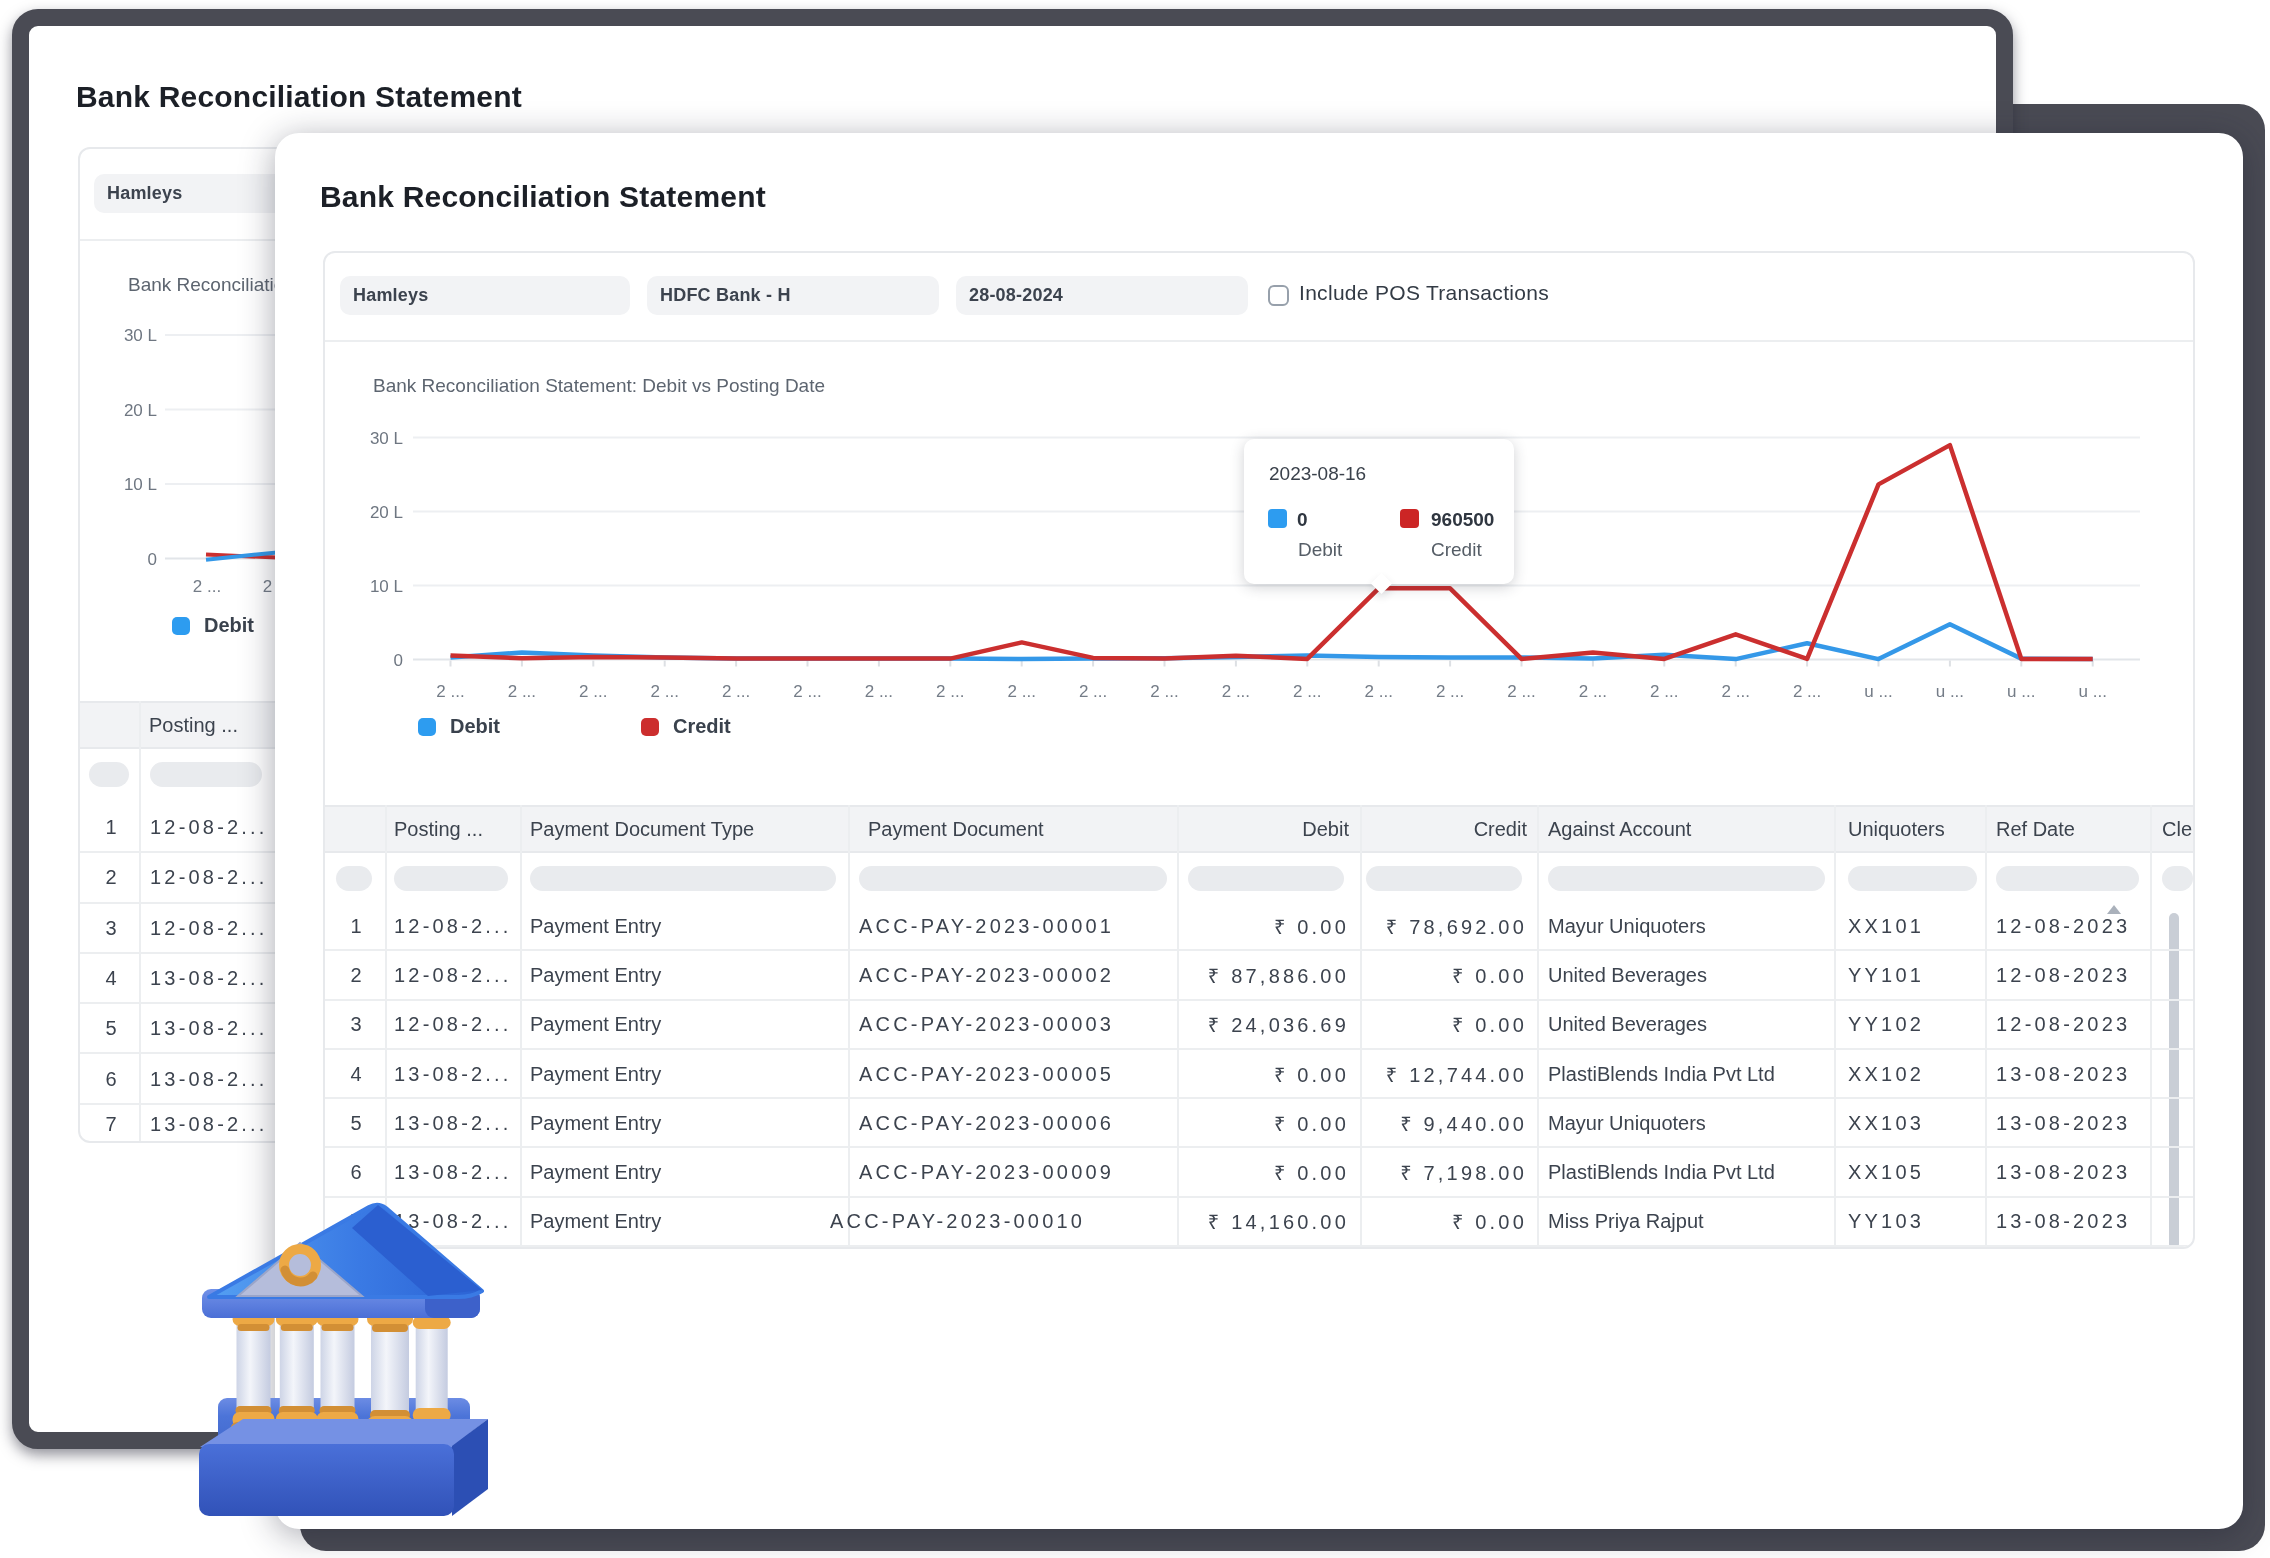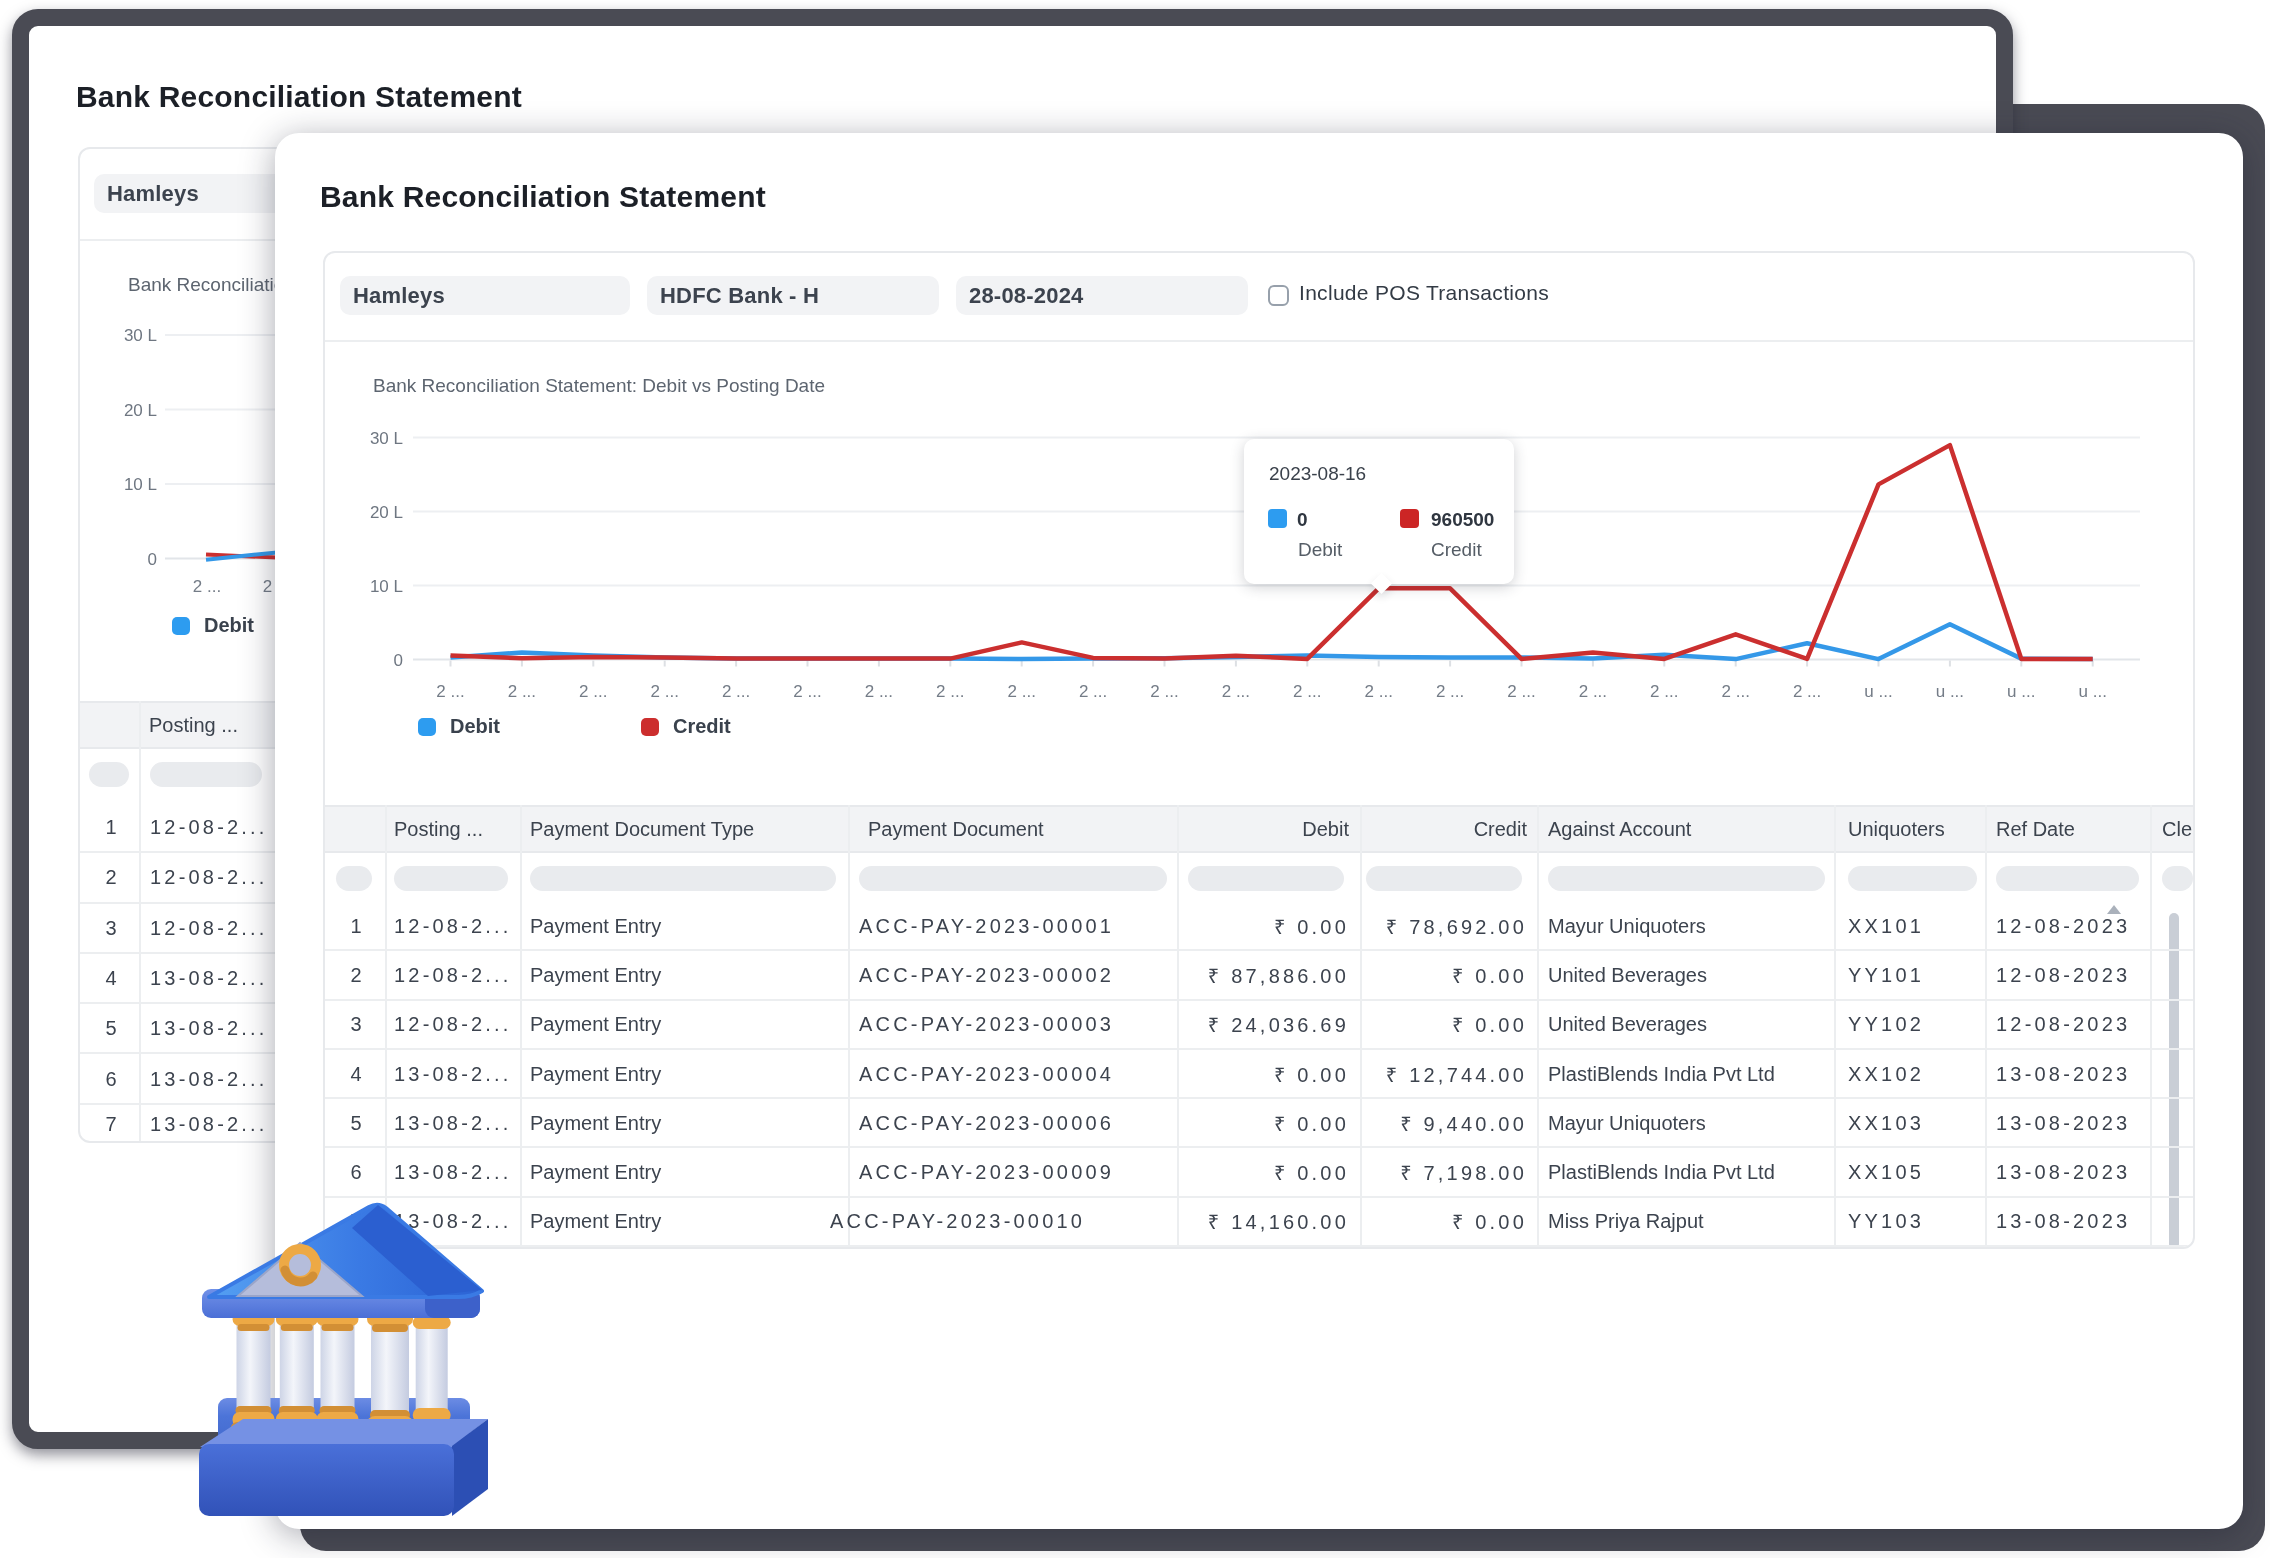--- a/index.html
+++ b/index.html
@@ -12,21 +12,21 @@
   .win1 { position:absolute; left:12px; top:9px; width:2001px; height:1440px; border:17px solid #4a4b54; border-radius:26px; background:#fff; overflow:hidden; box-shadow:0 6px 14px rgba(40,40,55,.5); }
   .win1 > * { position:absolute; }
 
   .win2 { position:absolute; left:275px; top:133px; width:1968px; height:1396px; background:#fff; border-radius:24px; box-shadow:0 6px 34px rgba(25,30,48,.38); overflow:hidden; }
   .win2 > * { position:absolute; }
 
   .h1 { font-size:30px; font-weight:700; color:#1c2027; letter-spacing:.2px; white-space:nowrap; }
 
   .card { position:absolute; border:2px solid #e7e9ec; border-radius:12px; background:#fff; overflow:hidden; }
   .card > * { position:absolute; }
-  .pill { height:39px; background:#f2f3f5; border-radius:10px; font-size:22px; font-weight:600; color:#3c434e; line-height:39px; padding-left:13px; letter-spacing:.2px; white-space:nowrap; overflow:hidden; }
+  .pill { height:39px; background:#f2f3f5; border-radius:10px; font-size:18px; font-weight:600; color:#3c434e; line-height:39px; padding-left:13px; letter-spacing:.2px; white-space:nowrap; overflow:hidden; }
   .divline { height:0; border-top:2px solid #eceef0; }
   .ctitle { font-size:19px; color:#5d6570; white-space:nowrap; }
 
   svg text { font-family:"Liberation Sans", sans-serif; font-size:17px; fill:#747c87; }
   svg .yl { fill:#6e7681; }
   svg line { stroke:#edeff2; stroke-width:2; }
   svg line.zero { stroke:#e2e5e9; }
 
   .legend { display:flex; align-items:center; font-size:20px; font-weight:600; color:#3a424d; }
   .sq { display:inline-block; width:18px; height:18px; border-radius:5px; margin-right:14px; }
@@ -222,21 +222,21 @@
       <span class="c n" style="right:844px">₹ 24,036.69</span>
       <span class="c n" style="right:666px">₹ 0.00</span>
       <span class="c" style="left:1223px">United Beverages</span>
       <span class="c n" style="left:1523px">YY102</span>
       <span class="c n" style="left:1671px">12-08-2023</span>
     </div>
     <div class="trow" style="top:796.9px">
       <span class="rn">4</span>
       <span class="c n" style="left:69px">13-08-2...</span>
       <span class="c" style="left:205px">Payment Entry</span>
-      <span class="c n" style="left:534px">ACC-PAY-2023-00004</span>
+      <span class="c n" style="left:534px">ACC-PAY-2023-00005</span>
       <span class="c n" style="right:844px">₹ 0.00</span>
       <span class="c n" style="right:666px">₹ 12,744.00</span>
       <span class="c" style="left:1223px">PlastiBlends India Pvt Ltd</span>
       <span class="c n" style="left:1523px">XX102</span>
       <span class="c n" style="left:1671px">13-08-2023</span>
     </div>
     <div class="trow" style="top:846.2px">
       <span class="rn">5</span>
       <span class="c n" style="left:69px">13-08-2...</span>
       <span class="c" style="left:205px">Payment Entry</span>

